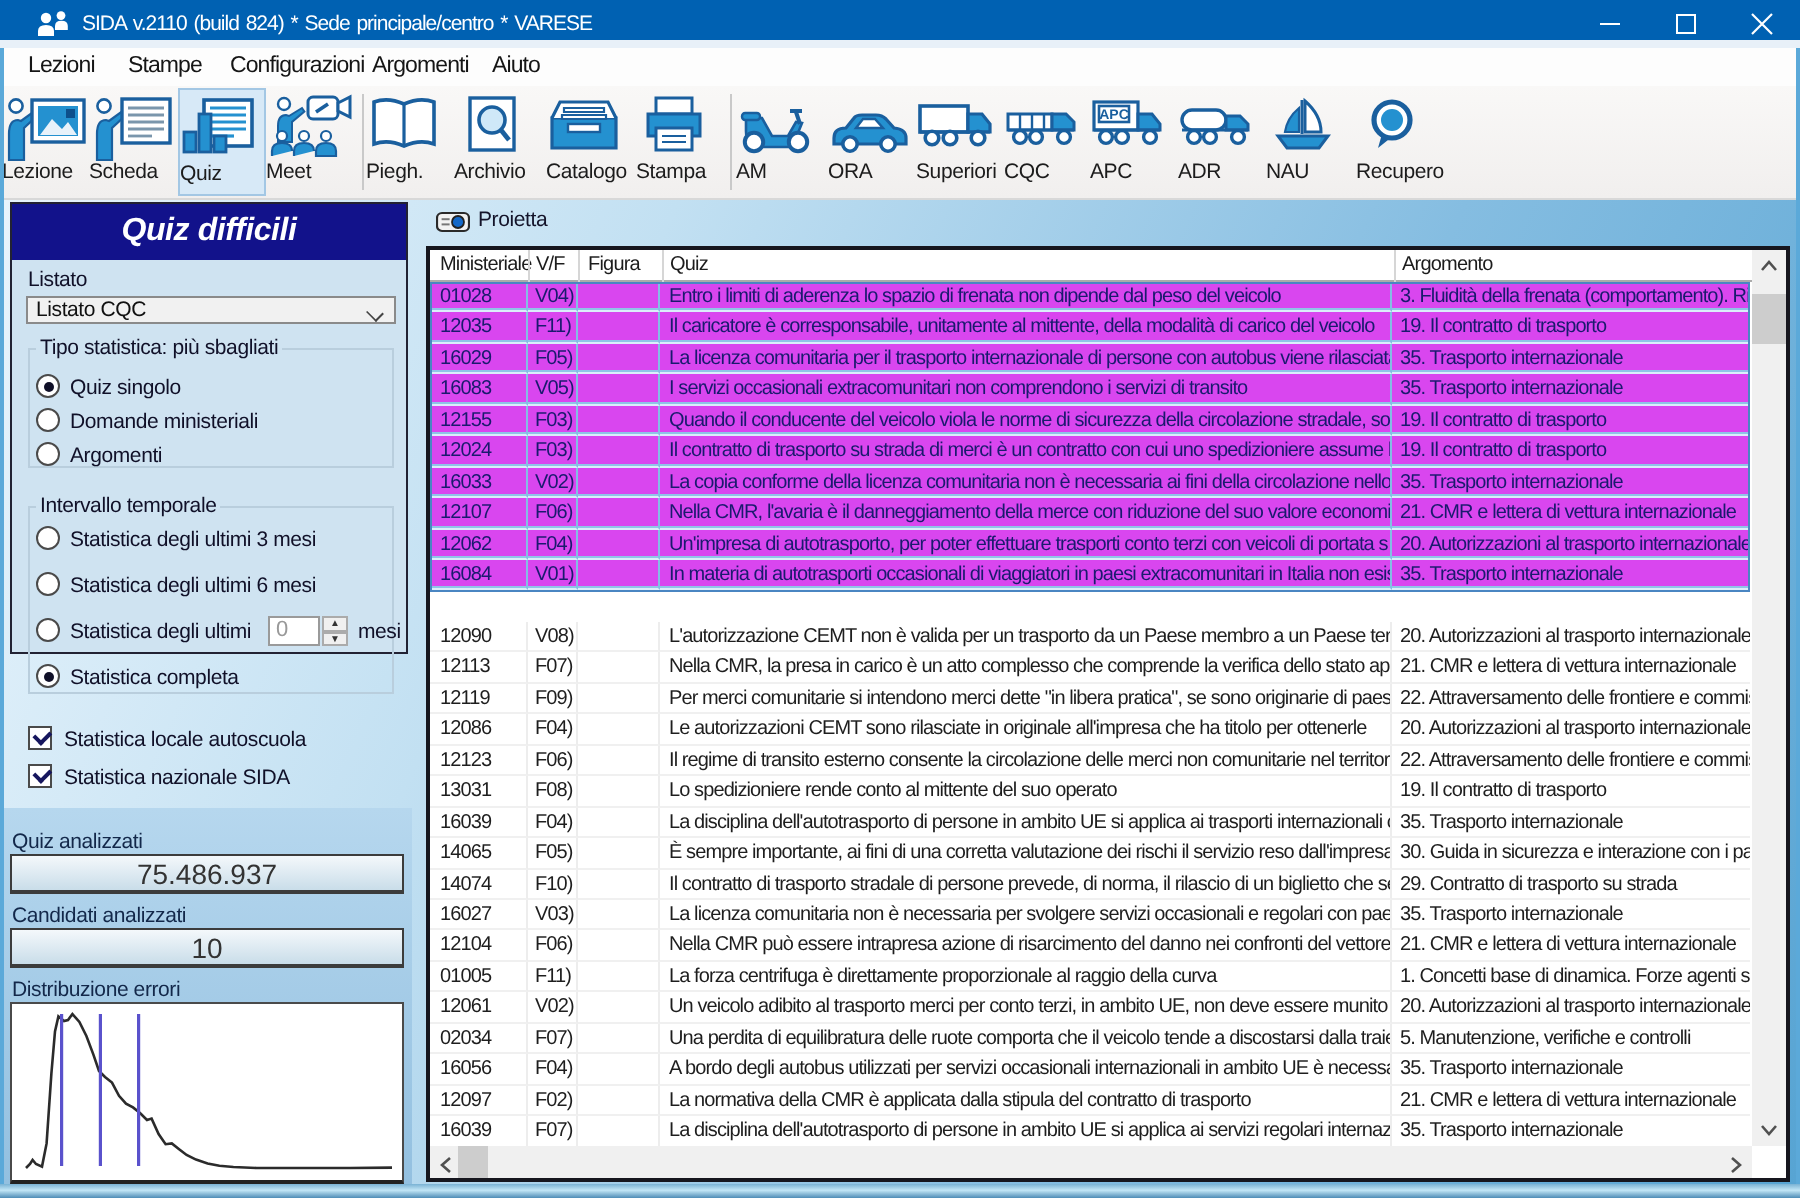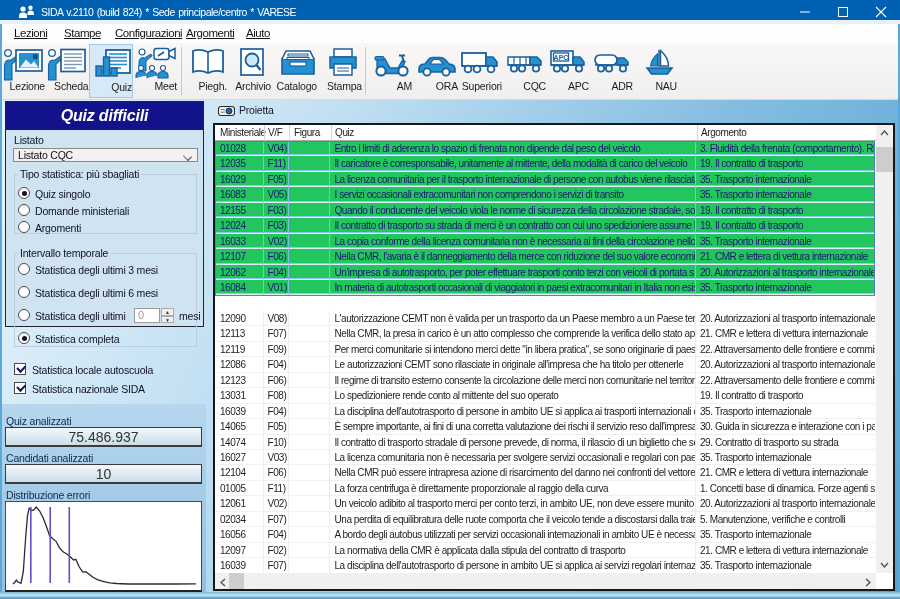--- a/index.html
+++ b/index.html
@@ -6,25 +6,25 @@
 #win { position:relative; width:900px; height:599px; background:#e8f0f8; }
 .abs { position:absolute; }
 
 
 #titlebar { position:absolute; left:0; top:0; width:900px; height:20px; background:#0061b2; color:#fff; }
 #titletxt { position:absolute; left:41px; top:6px; font-size:10.5px; letter-spacing:-0.5px; word-spacing:1px; color:#fff; }
 .winbtn { position:absolute; top:0; width:30px; height:24px; color:#fff; text-align:center; }
 
 
 #menubar { position:absolute; left:2px; top:24px; width:896px; height:19px; background:#fdfdfd; }
-.mi { position:absolute; top:3px; font-size:11.5px; letter-spacing:-0.45px; color:#151515;text-decoration:underline; }
+.mi { position:absolute; top:3px; font-size:11.5px; letter-spacing:-0.45px; color:#151515; }
 
 
 #toolbar { position:absolute; left:2px; top:43px; width:896px; height:57px; background:linear-gradient(#f9f8f7,#f1efee); border-bottom:1px solid #d8d8d8; }
-.tbtn { position:absolute; top:1px; width:44px; height:54px; text-align:right; }
+.tbtn { position:absolute; top:1px; width:44px; height:54px; text-align:left; }
 .tbtn.hl { background:#d7e9f7; border:1px solid #a3c7e4; }
 .ticon { height:38px; padding-top:3px; }
 .tlab { font-size:10.5px; letter-spacing:-0.2px; color:#1c1c1c; margin-top:-2px; }
 .tsep { position:absolute; top:4px; width:1px; height:48px; background:#c9c9c9; }
 
 
 #content { position:absolute; left:2px; top:100px; width:896px; height:492px;
   background:linear-gradient(115deg,#e8f4fc 0%,#c2e0f2 30%,#85bde1 65%,#57a4d3 100%); }
 
 
@@ -61,21 +61,21 @@
 #table { position:absolute; left:211px; top:23px; width:682px; height:468px; border:2px solid #16161e; background:#fff; }
 #thead { position:absolute; left:0; top:0; width:678px; height:16px; background:#fff; border-bottom:1px solid #ababab; }
 #thead div { position:absolute; top:2px; font-size:10px; letter-spacing:-0.4px; color:#1c1c1c; }
 .row { position:absolute; left:0; width:659.5px; height:15.45px; display:flex; background:#fff; }
 .row div { height:15.45px; line-height:15px; font-size:10px; letter-spacing:-0.45px; white-space:nowrap; overflow:hidden; border-right:1px solid #ededed; border-bottom:1px solid #f0f0f0; color:#1e1e1e; }
 .row .c1 { width:48.5px; padding-left:5px; }
 .row .c2 { width:25px; padding-left:4px; }
 .row .c3 { width:41.5px; }
 .row .c4 { width:366px; padding-left:4.5px; }
 .row .c5 { width:178.5px; padding-left:4px; border-right:none; }
-.row.sel { background:#22c55e; box-shadow:inset 0 -2px 0 #90c4e8; }
+.row.sel { background:#d946ef; box-shadow:inset 0 -2px 0 #90c4e8; }
 .row.sel div { color:#1a1a6e; border-right:1px solid #84bde4; border-bottom:1px solid #dbeefb; }
 .row.sel .c5 { border-right:none; }
 #selframe { position:absolute; left:0; top:16px; width:659.5px; height:154.5px; border:1px solid #4a86c2; pointer-events:none; }
 
 
 #vscroll { position:absolute; right:0; top:0; width:17px; height:448px; background:#f0f0f0; }
 #vthumb { position:absolute; right:0; top:22px; width:17px; height:25px; background:#cdcdcd; }
 #hscroll { position:absolute; left:0; bottom:0; width:661px; height:16px; background:#f0f0f0; }
 #hthumb { position:absolute; left:14px; top:0; width:15px; height:16px; background:#cdcdcd; }
 .svg-arr { position:absolute; }
@@ -280,20 +280,28 @@
       </div>
 <div class="tbtn" style="left:631px">
         <div class="ticon"><svg width="36" height="34" viewBox="0 0 36 34">
             <path d="M18 3 v17" stroke="#1a5f9e" stroke-width="1.5"></path>
             <path d="M16.5 7 q-6 5 -7 12 h7 z" fill="#2491d0" stroke="#1a5f9e" stroke-width="1.1"></path>
             <path d="M19.5 3.5 q8 7 8 15.5 h-8 z" fill="#fff" stroke="#1a5f9e" stroke-width="1.5"></path>
             <path d="M6 21 h25 l-4.5 6 h-16 z" fill="#2491d0" stroke="#1a5f9e" stroke-width="1.5"></path>
           </svg></div>
         <div class="tlab">NAU</div>
       </div>
+<div class="tbtn" style="left:676px">
+        <div class="ticon"><svg width="36" height="34" viewBox="0 0 36 34">
+            <circle cx="18" cy="13" r="9" fill="#fff" stroke="#1a5f9e" stroke-width="2.6"></circle>
+            <circle cx="18" cy="13" r="5.5" fill="#2491d0"></circle>
+            <path d="M13 20 l-2 7 l5 -4" fill="#1a5f9e"></path>
+          </svg></div>
+        <div class="tlab">Recupero</div>
+      </div>
     <div class="tsep" style="left:179px"></div>
     <div class="tsep" style="left:363px"></div>
   </div>
   <div id="content">
     <div id="sidebarbg" style="position:absolute;left:0;top:304px;width:204px;height:188px;background:linear-gradient(#b6d7ee,#93c0e0)"></div>
     <div id="panel">
       <div id="phead">Quiz difficili</div>
       <div class="plabel" style="left:8px;top:32px">Listato</div>
       <div id="listsel">Listato CQC</div>
       <fieldset style="top:66px;height:66px">

